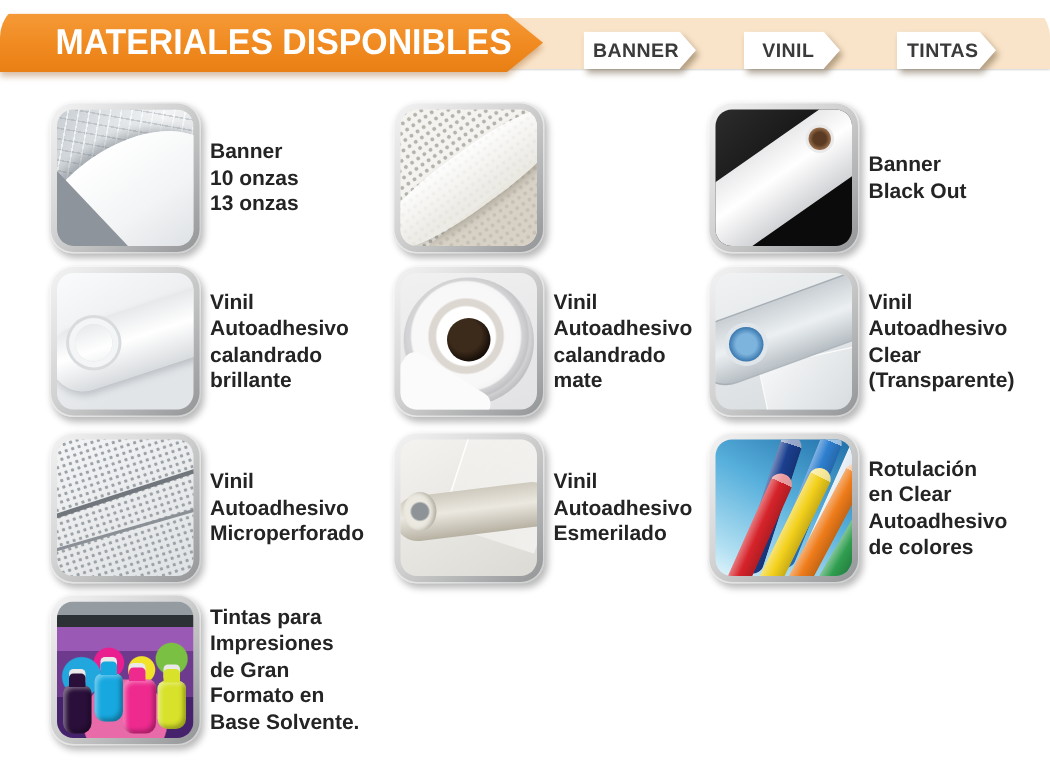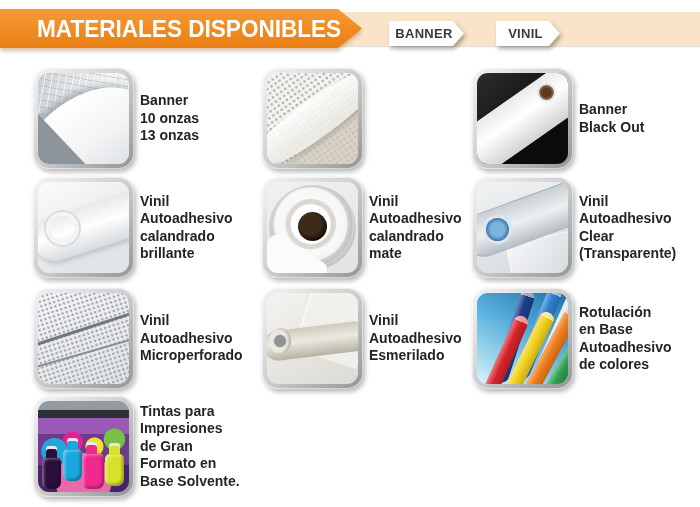--- a/index.html
+++ b/index.html
@@ -1,17 +1,17 @@
 <!DOCTYPE html>
 <html><head>
 <meta charset="utf-8">
 <style>
   * { margin:0; padding:0; box-sizing:border-box; }
   body { background:#fff; font-family:"Liberation Sans", sans-serif; }
-  .page { position:relative; width:700px; height:507px; background:#fff; overflow:hidden; }
+  .page { position:relative; width:700px; height:507px; background:#fff; overflow:hidden;border-radius:25px; }
 
   
   .peach-strip { position:absolute; left:0; top:12px; width:700px; height:34px;
     background:#FAE4C9; box-shadow:0 1px 1px rgba(0,0,0,.12); }
   .banner-wrap { position:absolute; left:0; top:9px; filter:drop-shadow(0 3px 2px rgba(140,70,0,.35)); z-index:3; }
   .banner-arrow { width:362px; height:39px; display:flex; align-items:center; padding-left:37px;
     background:linear-gradient(180deg,#F59A38 0%,#F08A20 55%,#E87F14 100%);
     clip-path:polygon(0 0, 338px 0, 362px 50%, 338px 100%, 0 100%); }
   .banner-title { color:#fff; font-weight:bold; font-size:24px; letter-spacing:0;
     transform:scaleX(.94); transform-origin:left center; white-space:nowrap; }
@@ -159,20 +159,25 @@
   <div class="tab-wrap tab-banner">
     <div class="tab">
       <span>BANNER</span>
     </div>
   </div>
   <div class="tab-wrap tab-vinil">
     <div class="tab">
       <span>VINIL</span>
     </div>
   </div>
+  <div class="tab-wrap tab-tintas">
+    <div class="tab">
+      <span>TINTAS</span>
+    </div>
+  </div>
 
   <div class="cell r1 c1">
     <div class="thumb">
       <div class="art art-banner10">
         <div class="curl"></div>
         <div class="wedge"></div>
       </div>
     </div>
     <div class="label">Banner
 10 onzas
@@ -273,21 +278,21 @@
         <div class="tube t-dkblue"></div>
         <div class="tube t-blue"></div>
         <div class="tube t-white"></div>
         <div class="tube t-red"></div>
         <div class="tube t-yellow"></div>
         <div class="tube t-orange"></div>
         <div class="tube t-green"></div>
       </div>
     </div>
     <div class="label">Rotulación
-en Base
+en Clear
 Autoadhesivo
 de colores</div>
   </div>
 
   <div class="cell r4 c1">
     <div class="thumb">
       <div class="art art-tintas">
         <div class="bottle b-dark"></div>
         <div class="bottle b-cyan"></div>
         <div class="bottle b-mag"></div>

